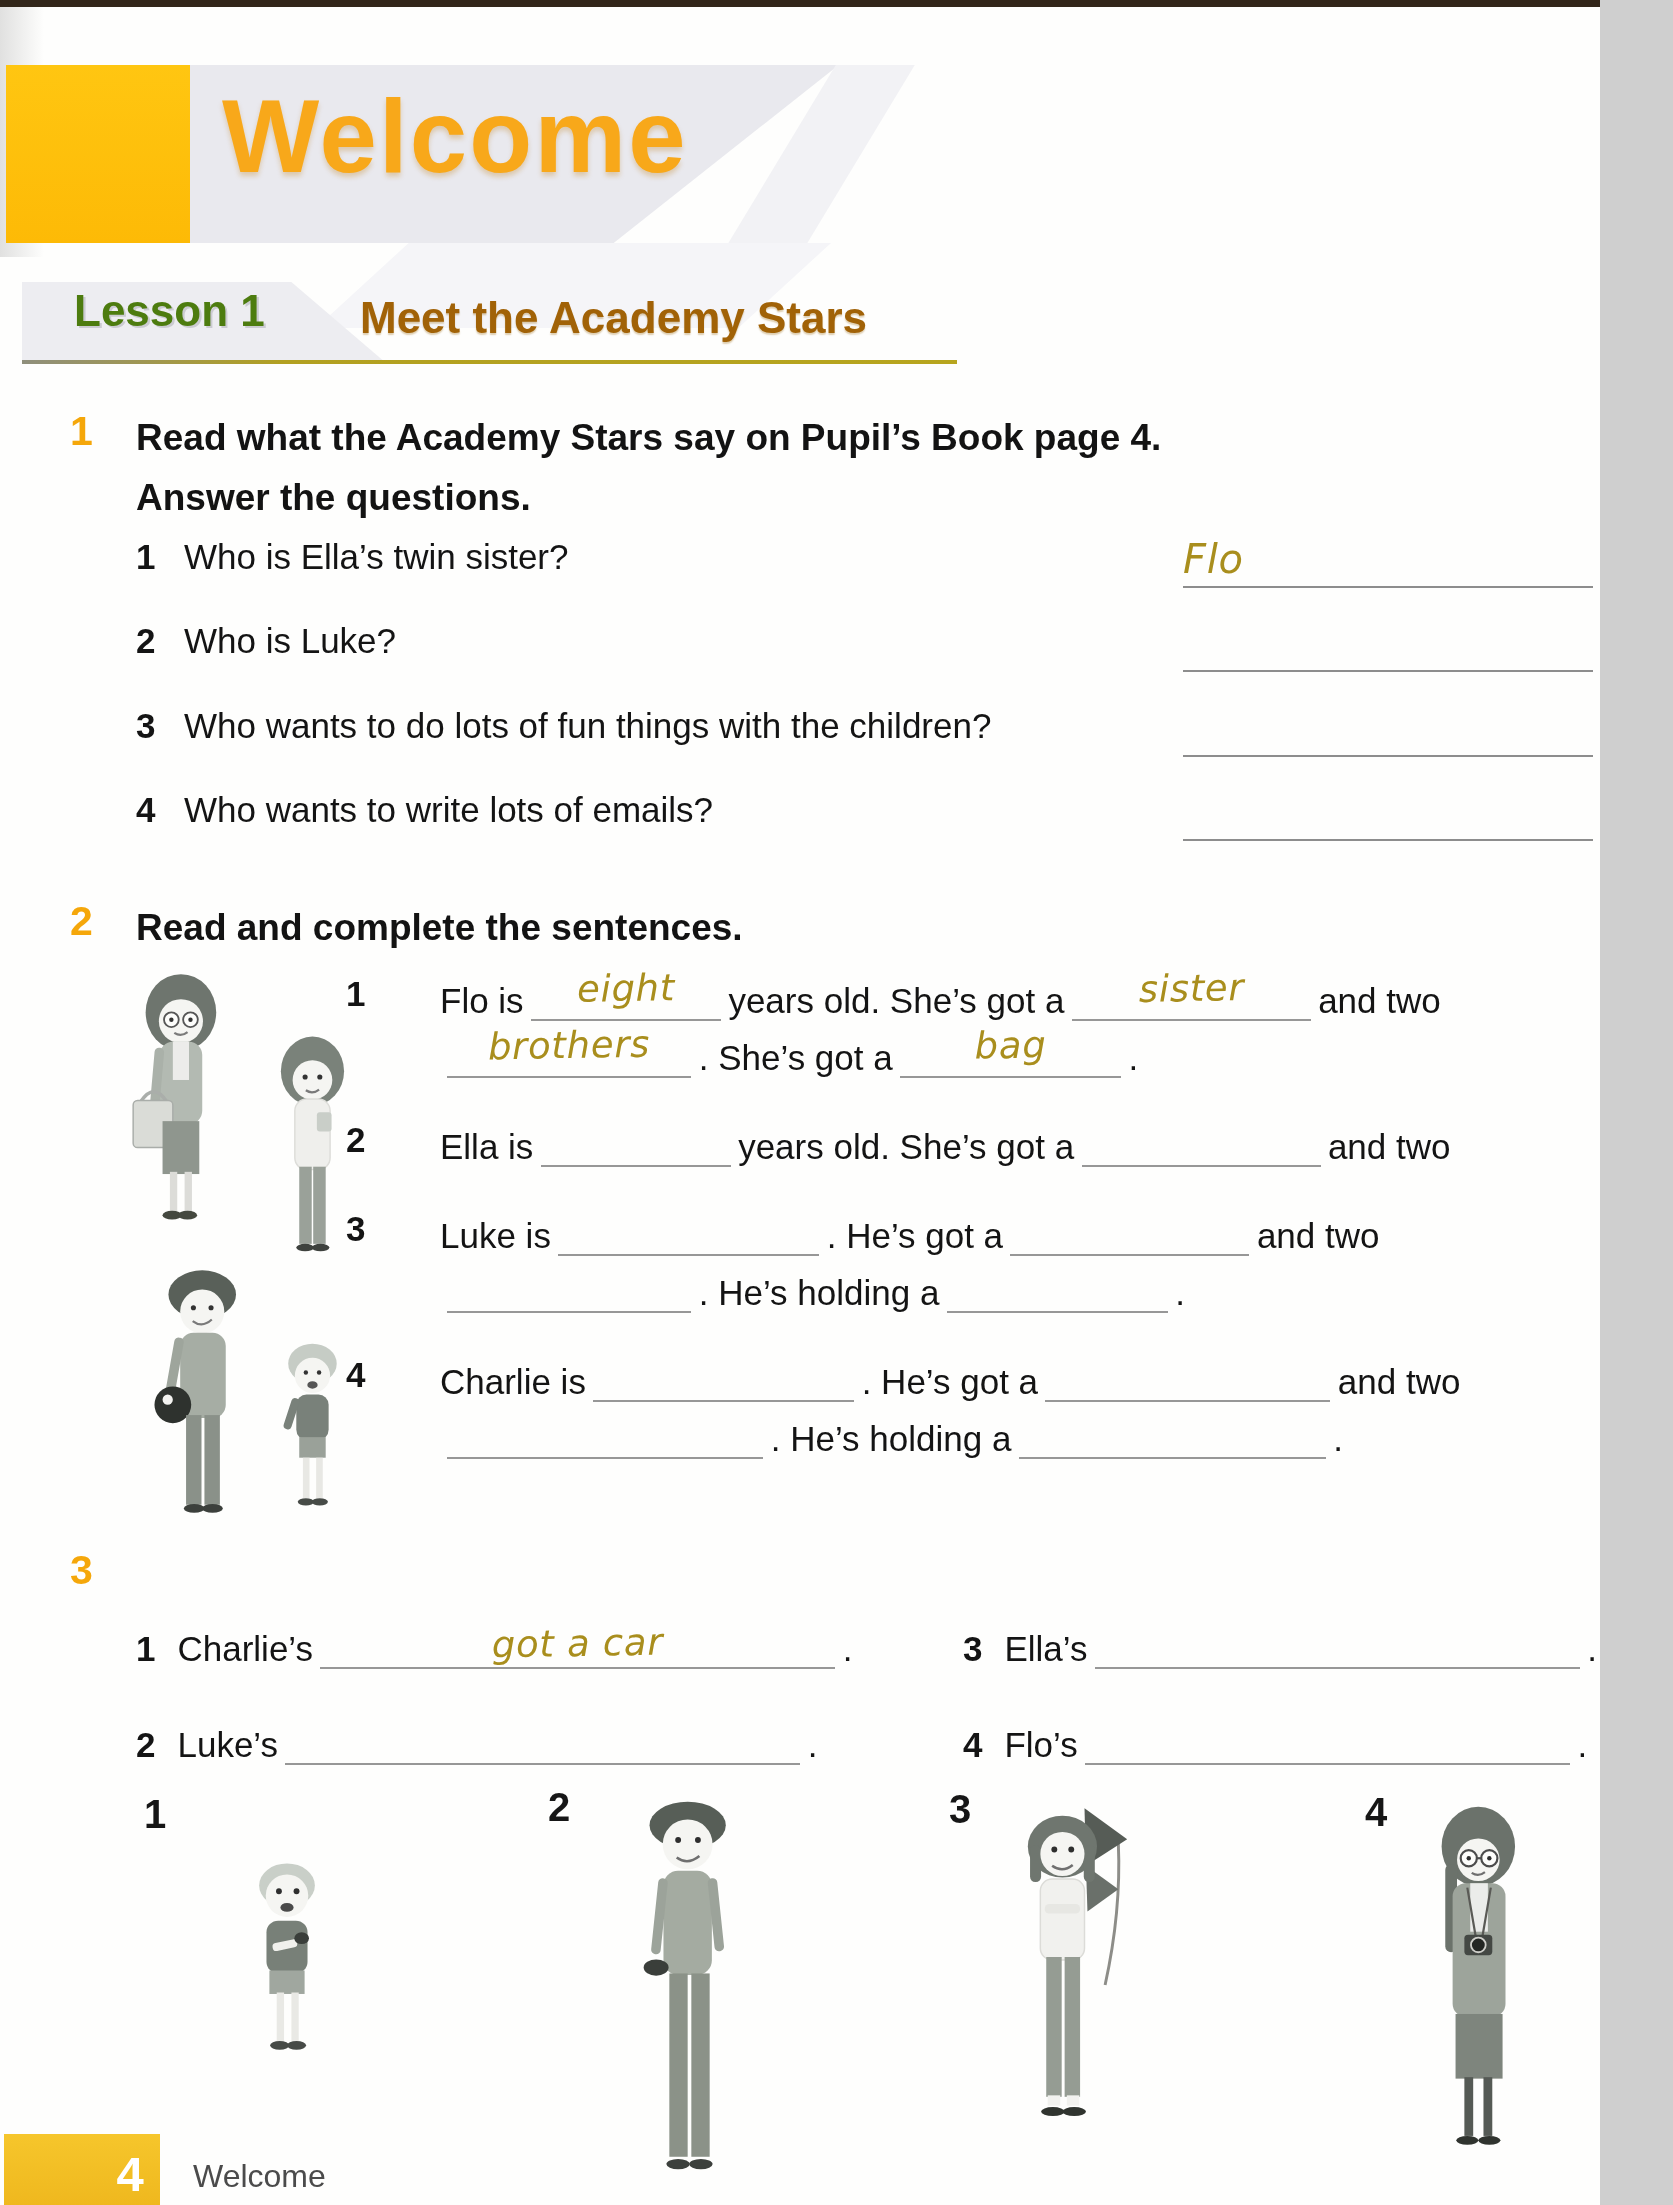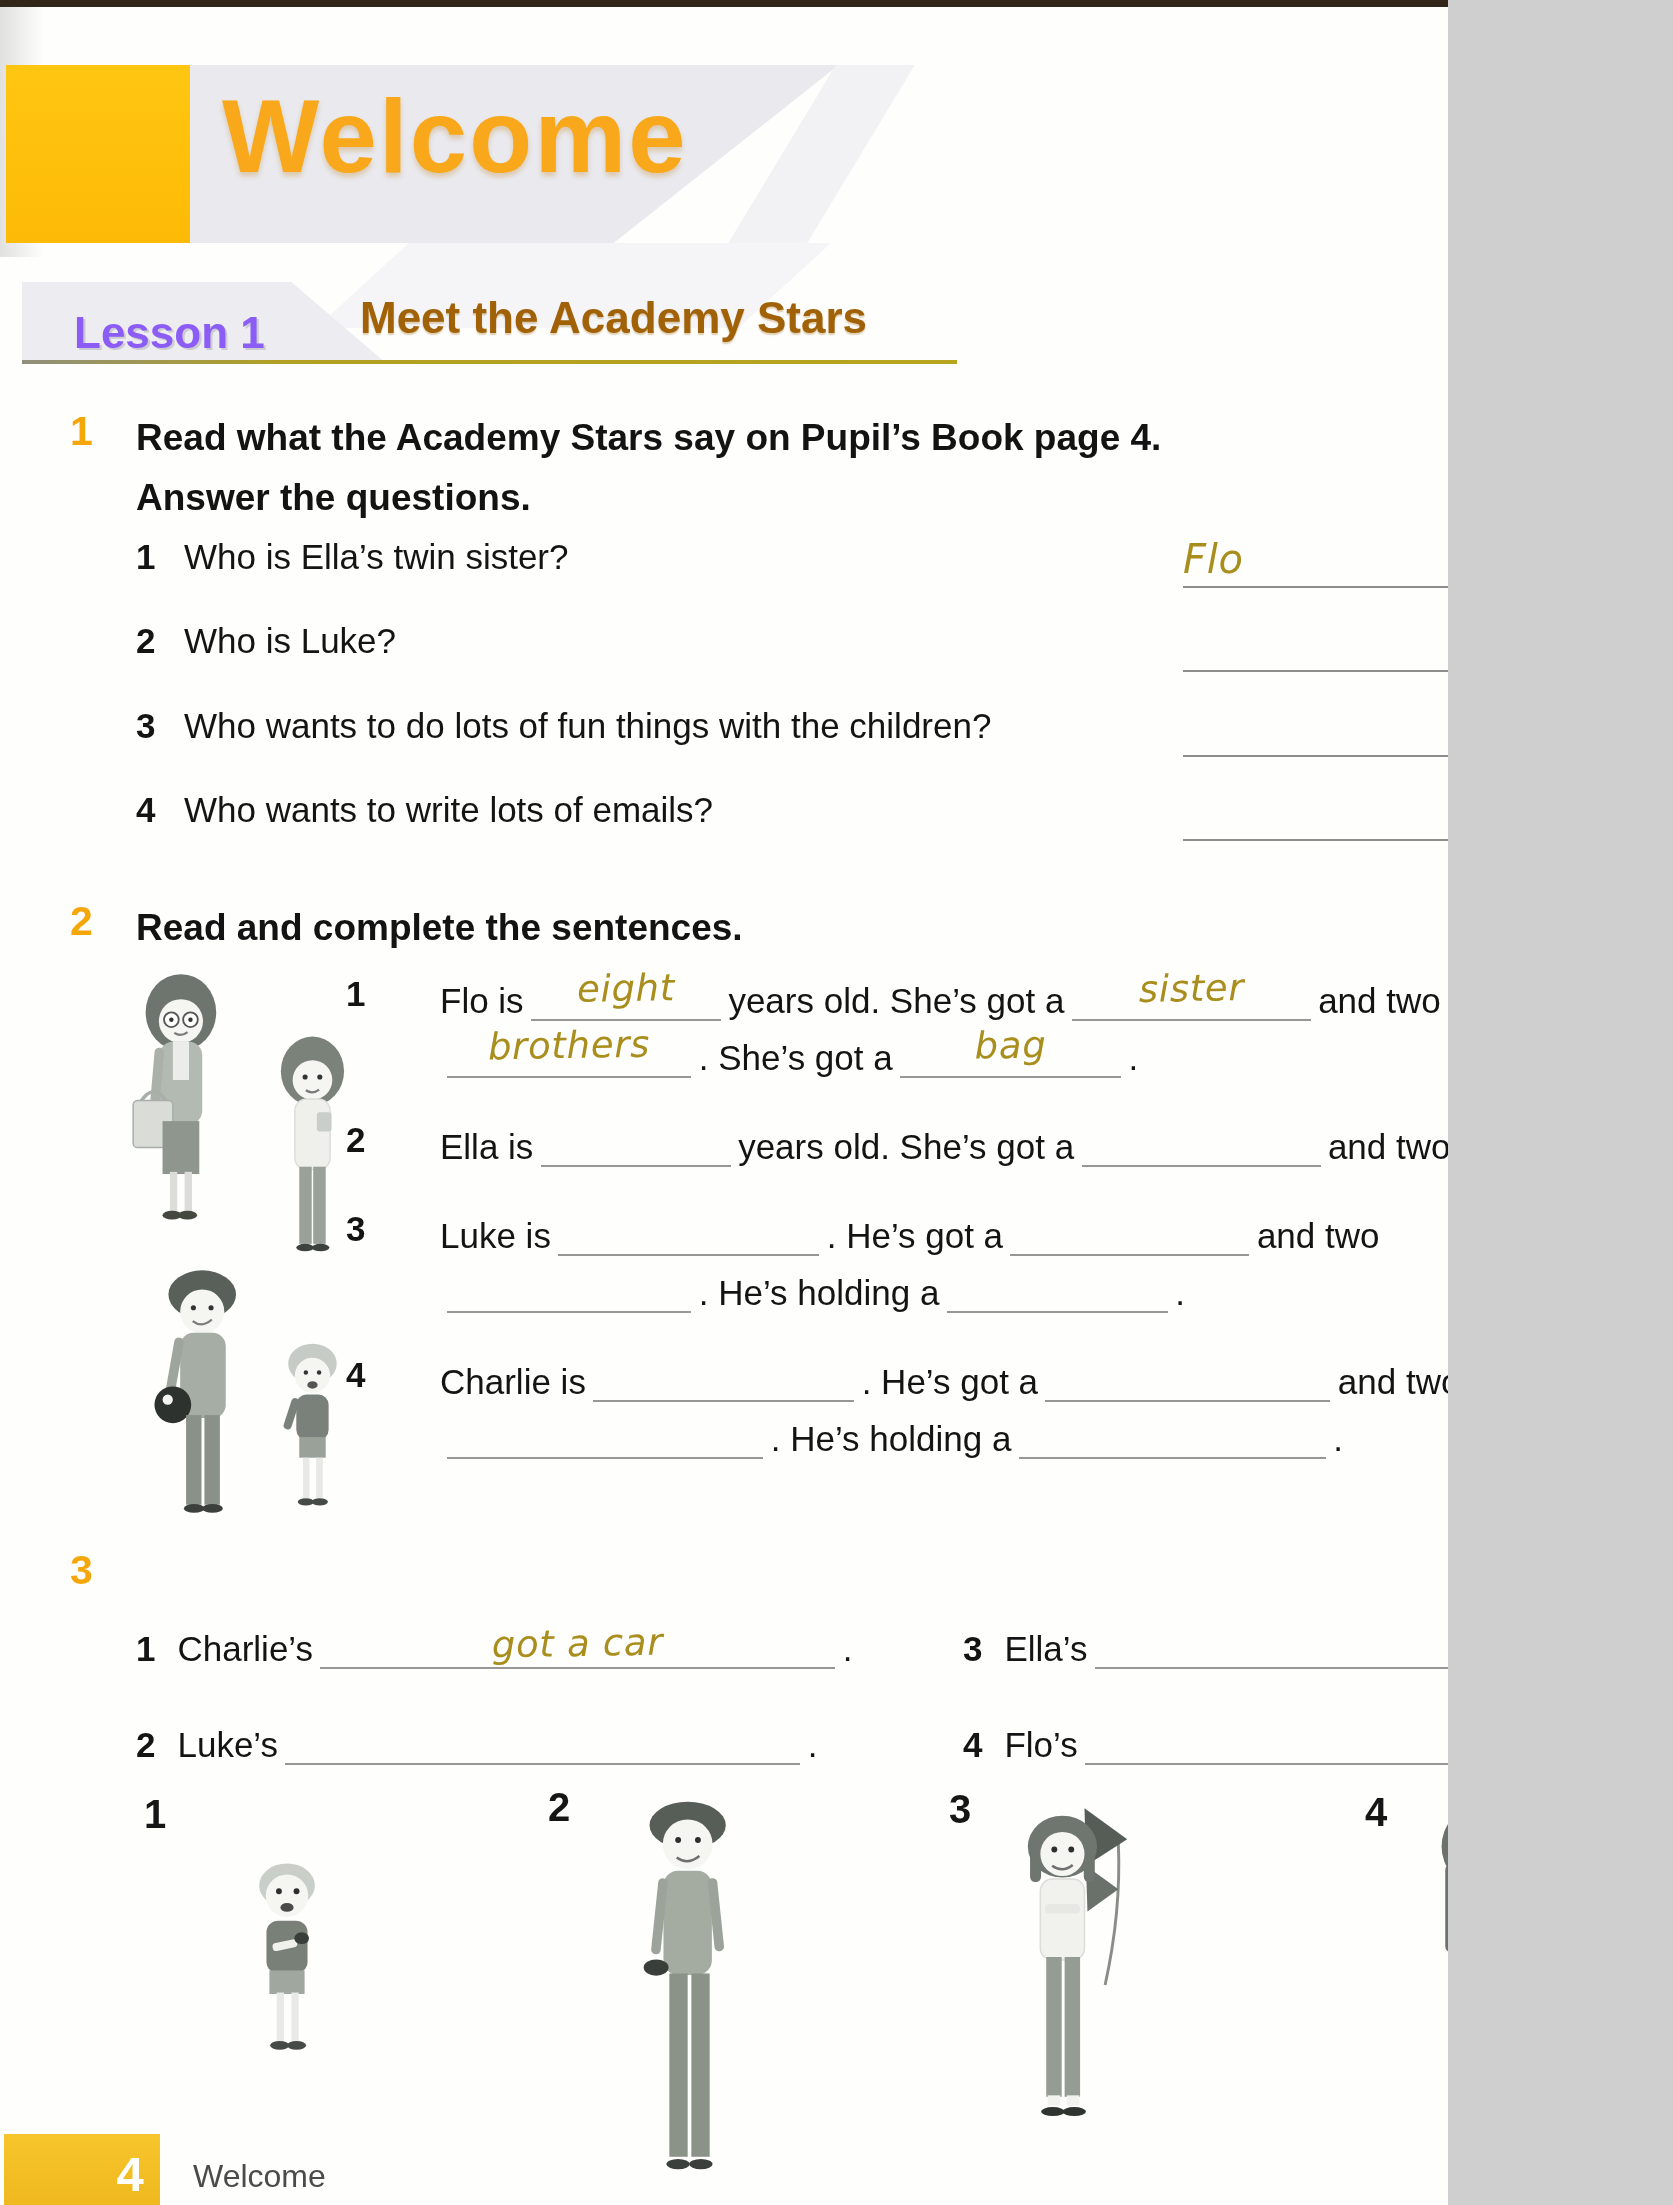--- a/index.html
+++ b/index.html
@@ -1,17 +1,17 @@
 <!DOCTYPE html>
 <html style="font-size:11.8px"><head>
 <meta charset="utf-8">
 <style>
   html,body{margin:0;padding:0;background:#cfcfcf;}
   .page{
-    position:relative;width:1448px;height:2205px;background:#fefefd;
+    position:relative;width:1600px;height:2205px;background:#fefefd;
     font-family:"Liberation Sans",sans-serif;color:#141414;overflow:hidden;text-decoration:underline;
   }
   
   .scan-top{position:absolute;left:0;top:0;width:1674px;height:7.4px;background:#32261a;}
   .scan-left-shade{position:absolute;left:0;top:7.4px;width:44px;height:250px;
     background:linear-gradient(90deg,rgba(90,90,90,.18),rgba(0,0,0,0));}
   
   .accent-square{position:absolute;left:5.9px;top:65px;width:184px;height:178px;
     background:linear-gradient(180deg,#ffc611,#fdba06);}
   .banner-wedge{position:absolute;background:#e9e9ee;}
@@ -19,22 +19,22 @@
     clip-path:polygon(0 0,98% 0,64% 100%,0 100%);}
   .w-streak{left:662px;top:65px;width:316px;height:178px;background:#f2f2f5;
     clip-path:polygon(55% 0,80% 0,46% 100%,21% 100%);}
   .w-tail{left:316px;top:243px;width:515px;height:85px;background:#f5f5f8;
     clip-path:polygon(18% 0,100% 0,82% 100%,0 100%);}
   .unit-title{position:absolute;left:222px;top:78px;margin:0;
     font-size:103px;font-weight:bold;letter-spacing:2.2px;color:#f8a81a;
     text-shadow:0 3.7px 5.1px rgba(185,115,0,.28);}
   .lesson-bg{position:absolute;left:22px;top:282px;width:364px;height:81px;background:#ededf1;
     clip-path:polygon(0 0,74% 0,100% 100%,0 100%);}
-  .lesson-label{position:absolute;left:74px;top:308px;font-size:44px;font-weight:bold;
-    color:#8b5cf6;text-shadow:2.2px 2.2px 0 rgba(140,140,150,.35);}
+  .lesson-label{position:absolute;left:74px;top:286px;font-size:44px;font-weight:bold;
+    color:#4d7c0f;text-shadow:2.2px 2.2px 0 rgba(140,140,150,.35);}
   .lesson-title{position:absolute;left:360px;top:293px;font-size:44px;font-weight:bold;
     color:#a16207;text-shadow:0 1.5px 1.5px rgba(150,95,0,.3);}
   .lesson-underline{position:absolute;left:22px;top:360px;width:935px;height:4.4px;
     background:linear-gradient(90deg,#8f8f7c,#b2a021 28%,#b7a51e);}
   
   .ex{position:absolute;left:70px;width:1558px;}
   .ex-num{position:absolute;left:0;top:0;font-size:41px;font-weight:bold;color:#f5a70a;}
   .ex-inst{position:absolute;left:66px;top:0;font-size:37px;font-weight:bold;
     color:#131313;line-height:60px;white-space:nowrap;}
   

